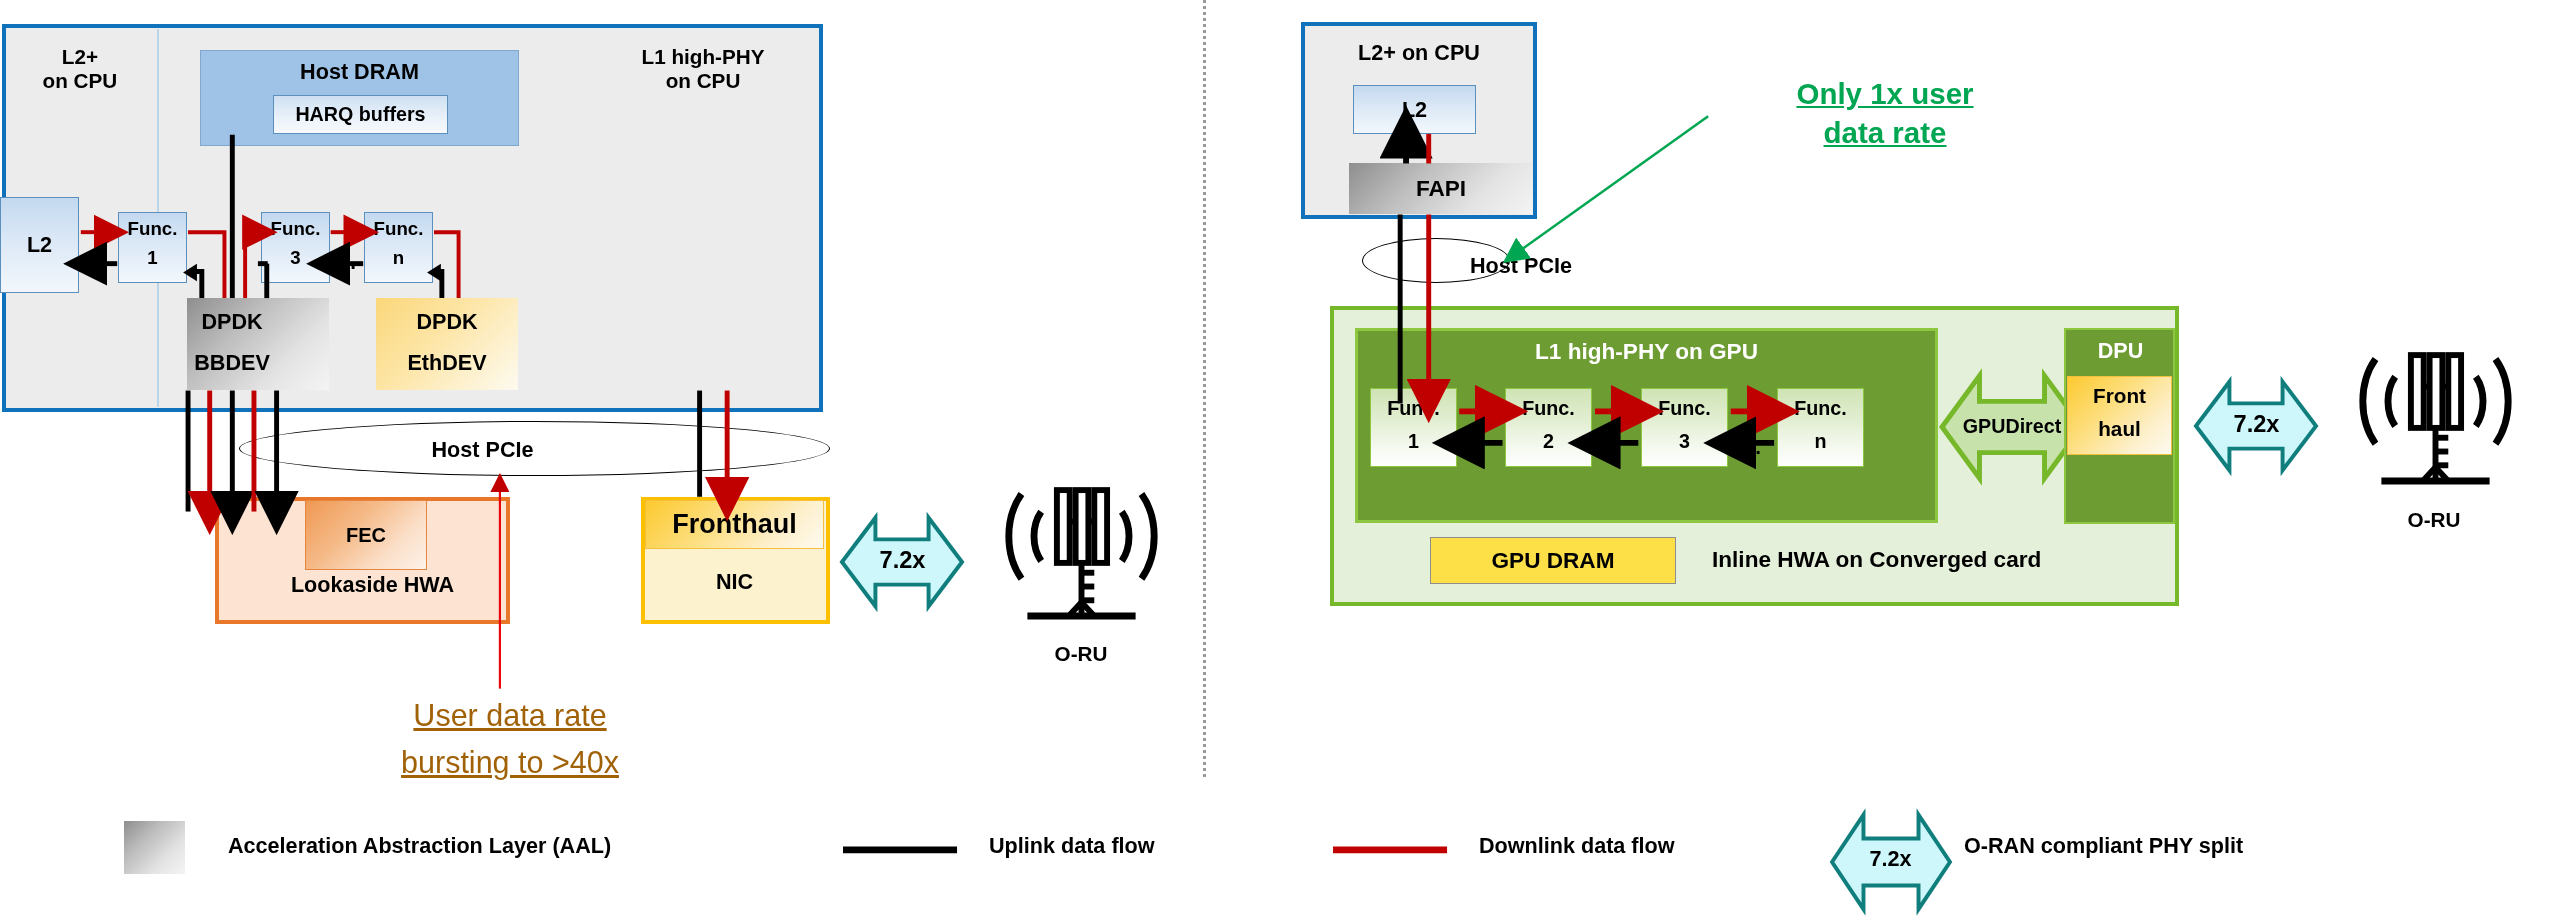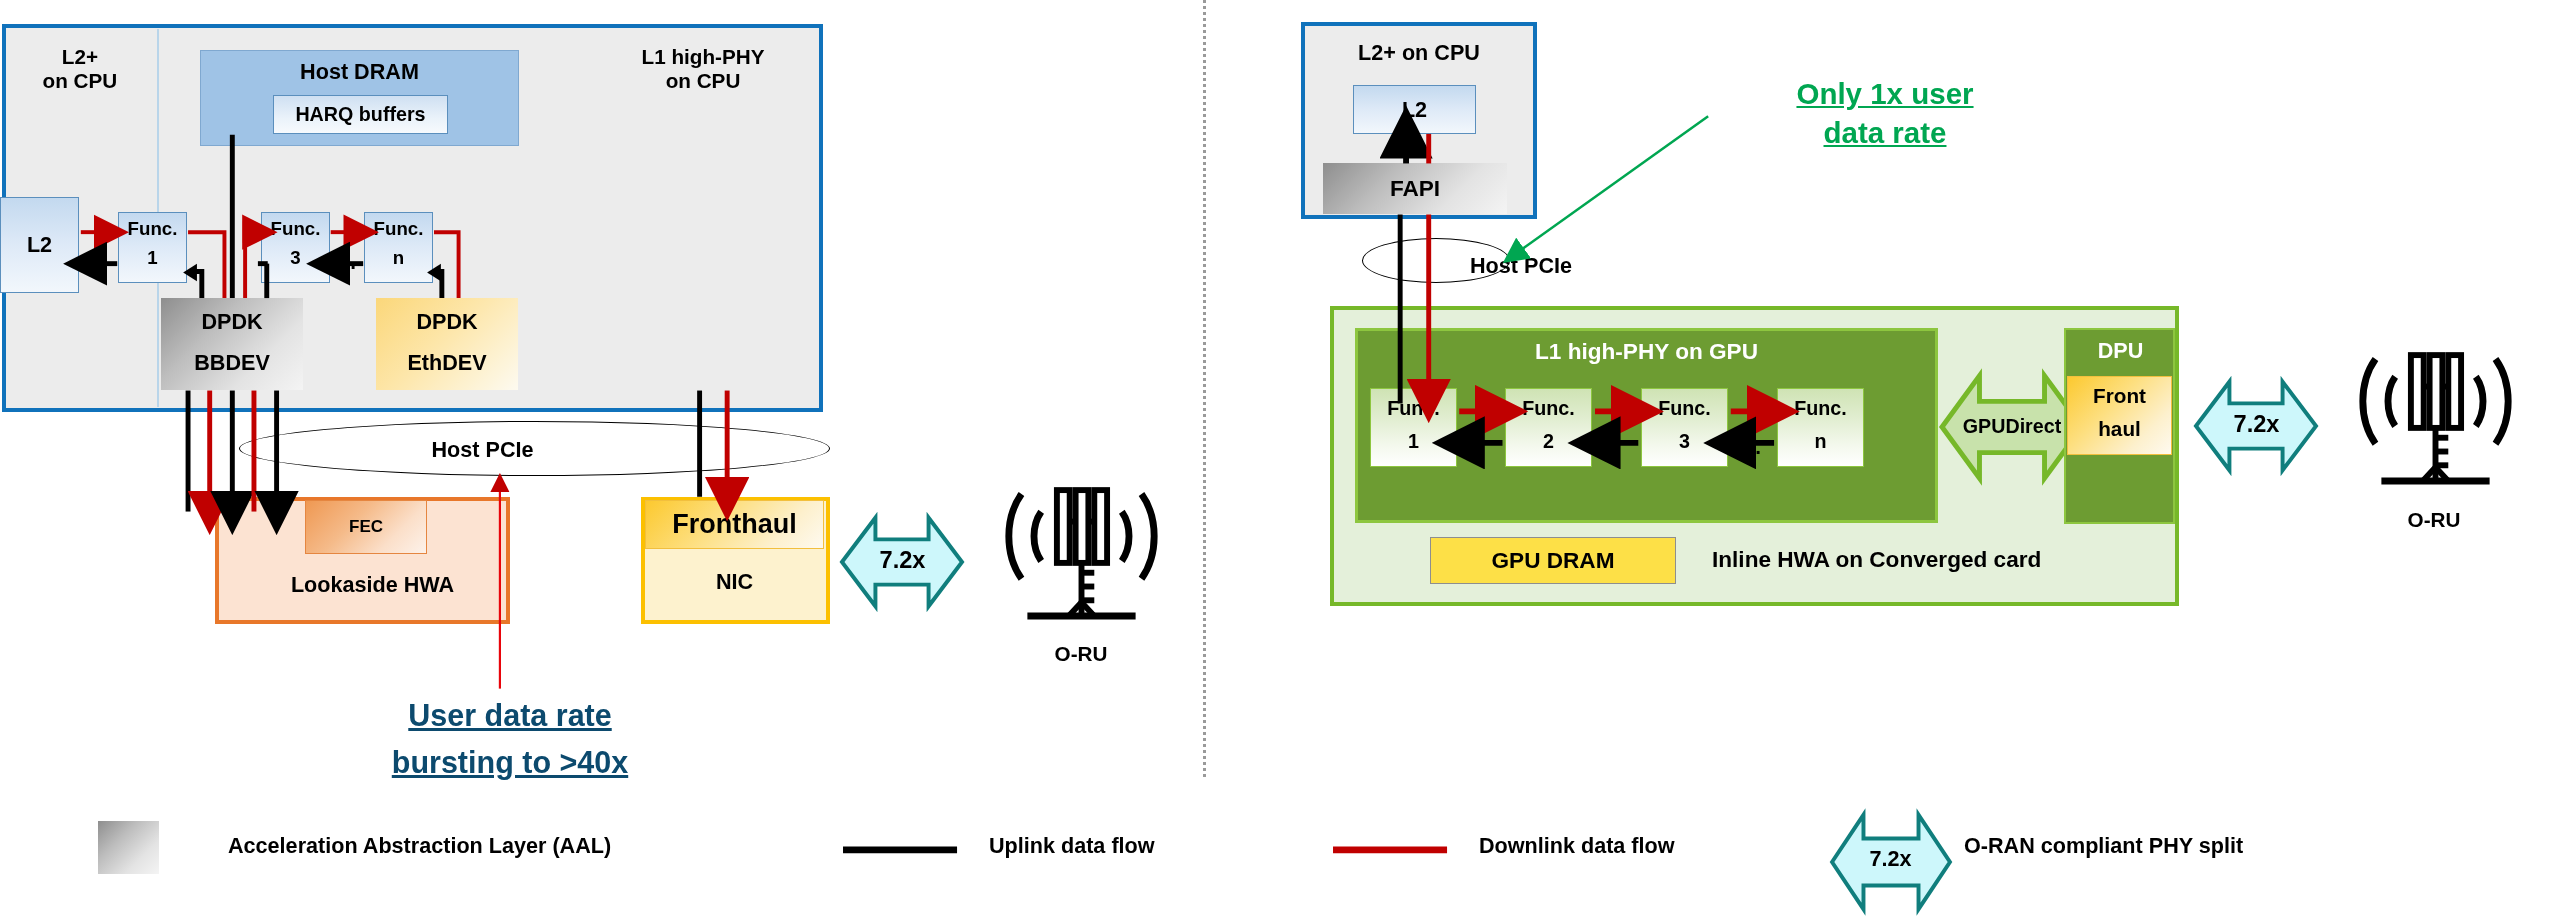--- a/index.html
+++ b/index.html
@@ -15,21 +15,21 @@
   
   .bluebox{
     background:linear-gradient(180deg,#c3d9ef 0%,#dde9f7 48%,#f2f7fc 100%);
     border:1.5px solid #5b8fbd;color:#000;font-weight:700;}
   .dram{background:#9fc3e6;border:1.5px solid #7fa8d0;}
   .harq{background:linear-gradient(180deg,#cfe0f2 0%,#eaf2fa 60%,#f7fafd 100%);
     border:1.5px solid #5b8fbd;font-weight:700;}
 
   
   .aal{background:linear-gradient(135deg,#8e8e8e 0%,#bdbdbd 35%,#e3e3e3 70%,#f4f4f4 100%);
-       color:#000;font-weight:700;}
+       color:#000;font-weight:700;margin-left:26px;}
   
   .aal-y{background:linear-gradient(135deg,#fbd77a 0%,#fde6a9 45%,#fdf3d6 80%,#fdfaf0 100%);
        color:#000;font-weight:700;}
   
   .fec{background:linear-gradient(135deg,#ef9852 0%,#f5bb8a 40%,#fbdfc9 72%,#fdf2ea 100%);
        border:1.5px solid #e58640;font-weight:700;}
   .lookaside{background:#fce3d2;border:4.9px solid #e8772a;}
   .nicbox{background:#fdf2ce;border:4.9px solid #fcc000;}
   .fronthaul{background:linear-gradient(135deg,#fcc92f 0%,#fddf80 40%,#fdf0cd 75%,#fefaf0 100%);
        border:1.5px solid #f2bf3e;font-weight:700;}
@@ -38,21 +38,21 @@
   .converged{background:#e4f0da;border:4.9px solid #76b829;}
   .gpu-inner{background:#6d9c32;border:3.9px solid #8dc63f;}
   .gfunc{background:linear-gradient(180deg,#cfe3b4 0%,#e2eed2 40%,#f3f8ec 72%,#ffffff 100%);
        border:1.5px solid #8dc63f;font-weight:700;color:#000;}
   .dpu{background:#6d9c32;border:2px solid #8dc63f;}
   .gpudram{background:#fde047;border:1.5px solid #8e8e8e;font-weight:700;}
 
   
   .lbl{font-weight:700;color:#000;line-height:1.12;}
   .white{color:#ffffff;}
-  .redtxt{color:#0c4a6e;font-weight:700;text-decoration:underline;line-height:1.22;}
+  .redtxt{color:#a16207;font-weight:400;text-decoration:underline;line-height:1.22;}
   .greentxt{color:#00a651;font-weight:700;text-decoration:underline;line-height:1.25;}
 
   
   .ellipse{border:1.6px solid #000;border-radius:50%;background:transparent;}
 
   svg{position:absolute;overflow:visible;}
   .dotcol{border-left:3px dotted #9a9a9a;}
 </style>
 </head>
 <body>
@@ -91,21 +91,21 @@
 <div class="abs ctr lbl" style="left:161px;top:344px;width:142px;height:39px;font-size:21.6px;">BBDEV</div>
 
 <div class="abs aal-y" style="left:376px;top:298px;width:142px;height:92px;"></div>
 <div class="abs ctr lbl" style="left:376px;top:303px;width:142px;height:39px;font-size:21.6px;">DPDK</div>
 <div class="abs ctr lbl" style="left:376px;top:344px;width:142px;height:39px;font-size:21.6px;">EthDEV</div>
 
 <div class="abs ellipse" style="left:239px;top:421px;width:591px;height:55px;"></div>
 <div class="abs ctr lbl" style="left:394px;top:435px;width:177px;height:29.5px;font-size:21.6px;">Host PCIe</div>
 
 <div class="abs lookaside" style="left:215px;top:497px;width:295px;height:127px;"></div>
-<div class="abs ctr fec" style="left:305px;top:500px;width:122px;height:54px;font-size:17px;">FEC</div>
+<div class="abs ctr fec" style="left:305px;top:500px;width:122px;height:70px;font-size:20px;">FEC</div>
 <div class="abs ctr lbl" style="left:215px;top:569px;width:295px;height:33px;font-size:21.6px;padding-left:20px;">Lookaside HWA</div>
 
 <div class="abs nicbox" style="left:641px;top:497px;width:189px;height:127px;"></div>
 <div class="abs ctr fronthaul" style="left:645px;top:500px;width:179px;height:49px;font-size:27px;">Fronthaul</div>
 <div class="abs ctr lbl" style="left:645px;top:566px;width:179px;height:33px;font-size:21.6px;">NIC</div>
 
 <svg style="left:838px;top:500px;" width="128" height="124" viewBox="0 0 130 126">
   <polygon points="4,63 38,18 38,40 92,40 92,18 126,63 92,108 92,86 38,86 38,108" fill="#cdf7fb" stroke="#107e7d" stroke-width="4"></polygon>
 </svg>
 <div class="abs ctr lbl" style="left:858px;top:544px;width:89px;height:33px;font-size:23.6px;">7.2x</div>

